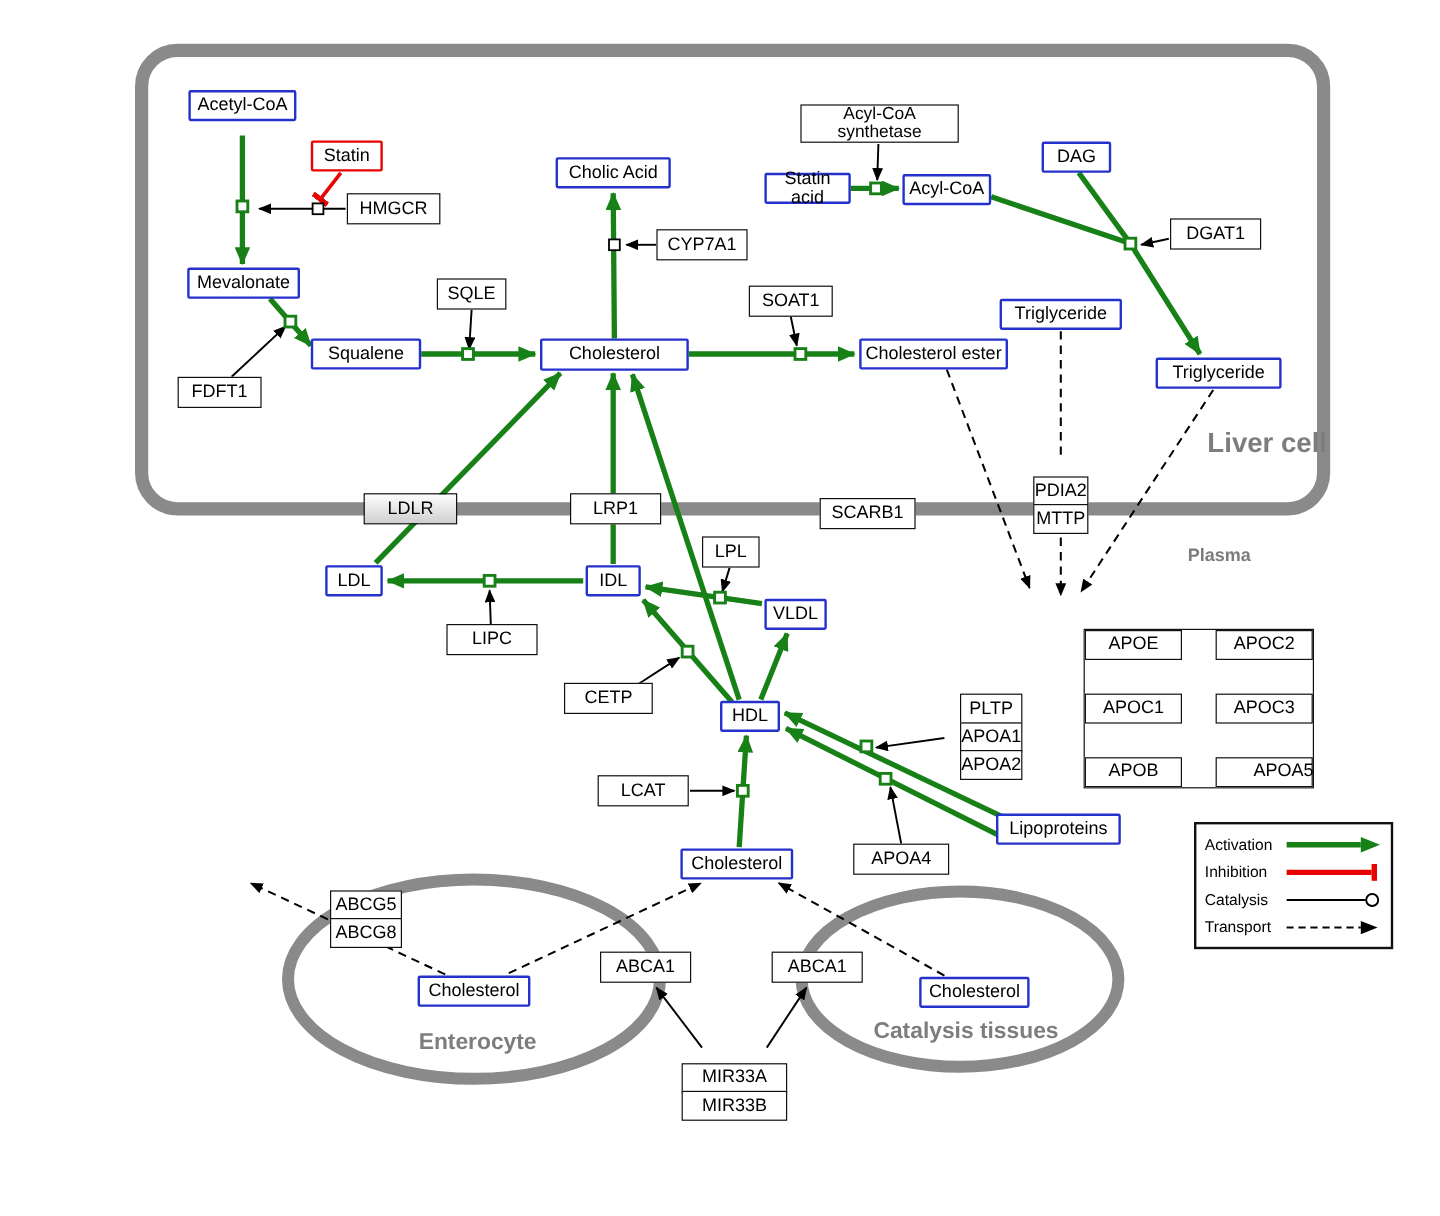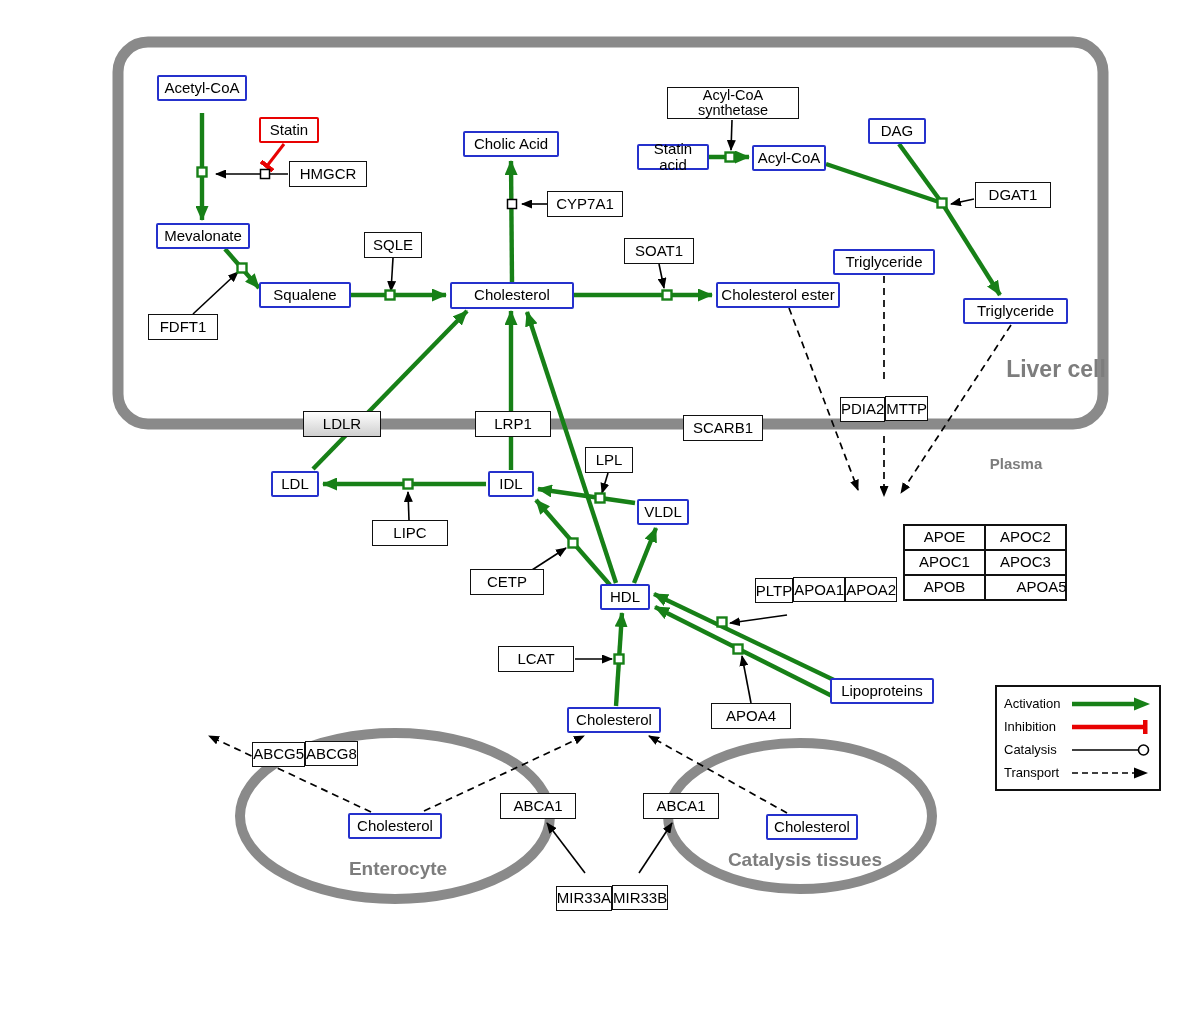--- a/index.html
+++ b/index.html
@@ -8,21 +8,21 @@
   #diagram-svg{position:absolute;left:0;top:0;}
   #nodes-layer{position:absolute;left:0;top:0;width:100%;height:100%;pointer-events:none;}
   #nodes-layer > *{pointer-events:auto;}
   .node{position:absolute;box-sizing:border-box;display:flex;align-items:center;justify-content:center;
         text-align:center;background:#fff;font-size:15px;line-height:1.05;color:#000;}
   .metabolite{border:2.6px solid #2531cc;border-radius:2px;}
   .protein{border:1.6px solid #111;}
   .inhibitor{border:2.6px solid #e80202;border-radius:2px;}
   .shaded{background:linear-gradient(180deg,#fefefe 0%,#cfcfcf 100%);}
   .multiline{white-space:pre-line;font-size:14.5px;}
-  .stack{flex-direction:row;background:none;border:none;padding:12px;}
+  .stack{flex-direction:column;background:none;border:none;padding:12px;}
   .stack-row{width:100%;box-sizing:border-box;border:1.6px solid #111;display:flex;align-items:center;
              justify-content:center;background:#fff;font-size:15px;}
   .stack-row + .stack-row{margin-top:-1.6px;}
   .apo-grid{display:grid;background:none;border:0.8px solid #111;padding:0;}
   .apo-cell{box-sizing:border-box;border:0.8px solid #111;display:flex;align-items:center;
             justify-content:center;background:#fff;font-size:15px;}
   .comp-label{position:absolute;color:#7d7d7d;font-weight:bold;transform:translate(-50%,-50%);white-space:nowrap;}
   .sz-xl{font-size:23px;margin-left:36px;}
   .sz-lg{font-size:15px;}
   .sz-md{font-size:19px;}
@@ -144,21 +144,21 @@
       <div class="node protein shaded" style="left: 303px; top: 411px; width: 78px; height: 26px;">LDLR</div>
       <div class="node protein" style="left: 475px; top: 411px; width: 76px; height: 26px;">LRP1</div>
       <div class="node protein" style="left: 683px; top: 415px; width: 80px; height: 26px;">SCARB1</div>
       <div class="node metabolite" style="left: 271px; top: 471px; width: 48px; height: 26px;">LDL</div>
       <div class="node metabolite" style="left: 488px; top: 471px; width: 46px; height: 26px;">IDL</div>
       <div class="node protein" style="left: 585px; top: 447px; width: 48px; height: 26px;">LPL</div>
       <div class="node metabolite" style="left: 637px; top: 499px; width: 52px; height: 26px;">VLDL</div>
       <div class="node protein" style="left: 372px; top: 520px; width: 76px; height: 26px;">LIPC</div>
       <div class="node protein" style="left: 470px; top: 569px; width: 74px; height: 26px;">CETP</div>
       <div class="node metabolite" style="left: 600px; top: 584px; width: 50px; height: 26px;">HDL</div>
-      <div class="node apo-grid" style="left: 903px; top: 523.5px; grid-template-columns: repeat(2, 81px);">
+      <div class="node apo-grid" style="left: 903px; top: 523.5px; grid-template-columns: repeat(2, 81px); gap: 28px;">
         <div class="apo-cell" style="height: 25px;">APOE</div>
         <div class="apo-cell" style="height: 25px;">APOC2</div>
         <div class="apo-cell" style="height: 25px;">APOC1</div>
         <div class="apo-cell" style="height: 25px;">APOC3</div>
         <div class="apo-cell" style="height: 25px;">APOB</div>
         <div class="apo-cell" style="height: 25px; padding-left: 32px;">APOA5</div>
       </div>
       <div class="node stack" style="left: 788px; top: 566.1px; width: 76px;">
         <div class="stack-row" style="height: 25px;">PLTP</div>
         <div class="stack-row" style="height: 25px;">APOA1</div>

